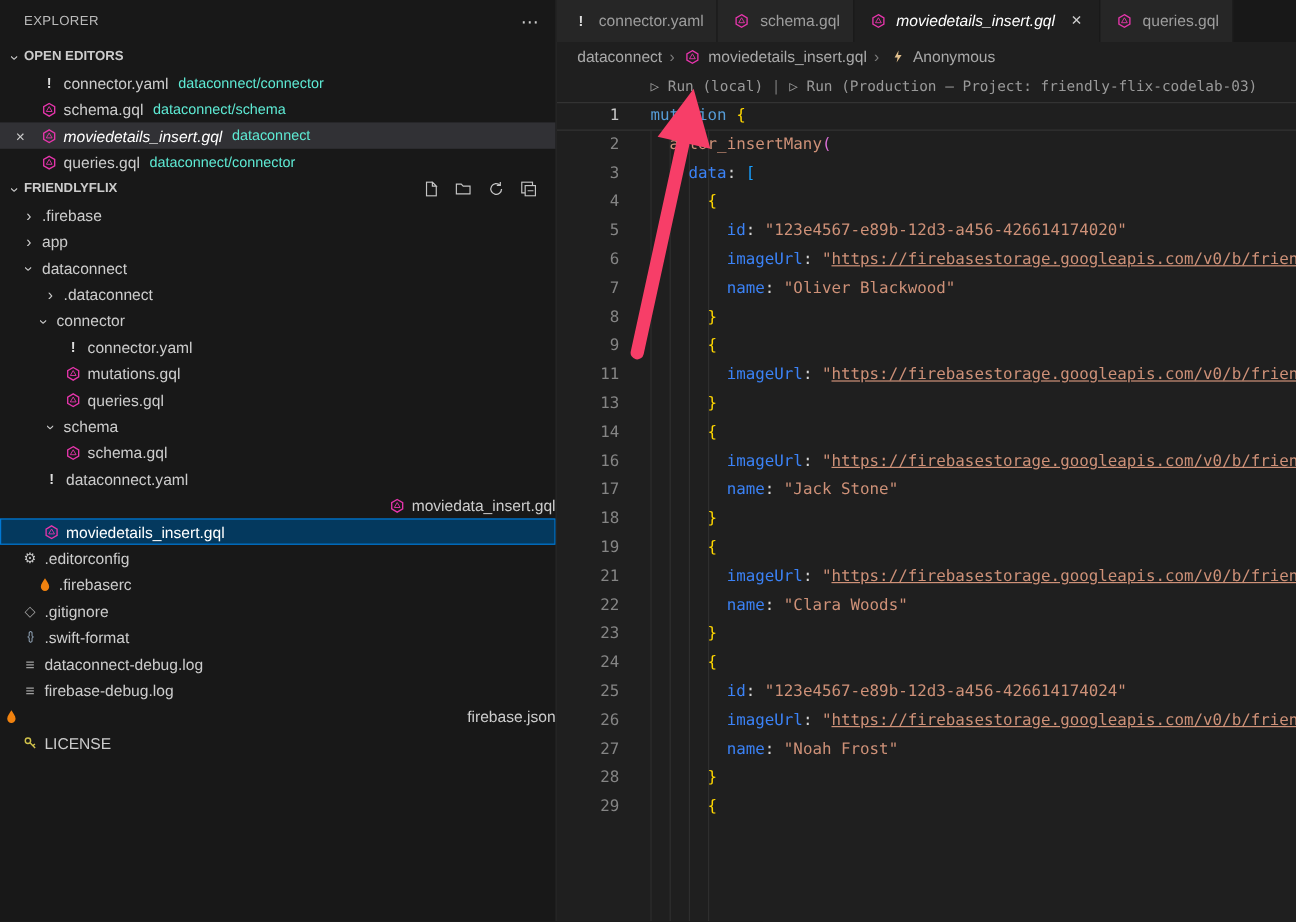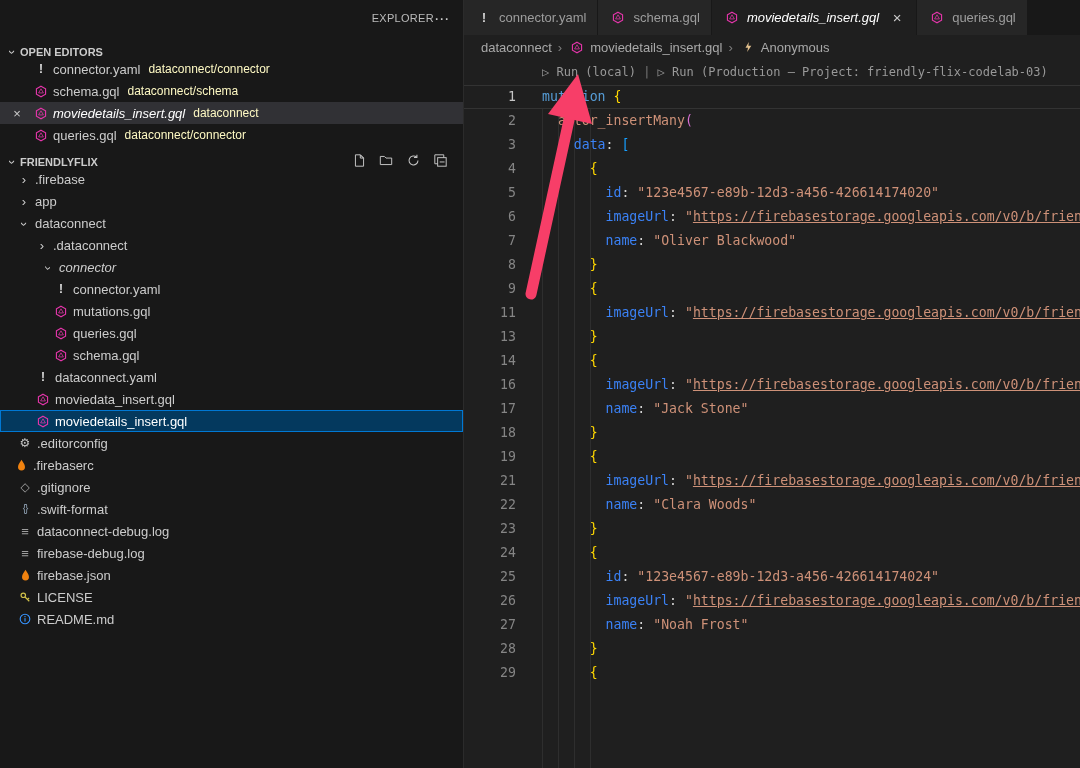--- a/index.html
+++ b/index.html
@@ -3,34 +3,34 @@
 <meta charset="utf-8">
 <style>
   *{margin:0;padding:0;box-sizing:border-box}
   html,body{width:1080px;height:768px;overflow:hidden;background:#1f1f1f;
     font-family:"Liberation Sans","DejaVu Sans",sans-serif;color:#cccccc}
   .app{position:relative;display:flex;width:1080px;height:768px}
 
   
   .sidebar{width:464px;flex:0 0 464px;background:#181818;border-right:1px solid #2b2b2b;
     display:flex;flex-direction:column;font-size:13px;overflow:hidden}
-  .sb-head{height:36px;flex:0 0 36px;display:flex;align-items:center;justify-content:flex-end;
+  .sb-head{height:36px;flex:0 0 36px;display:flex;align-items:center;justify-content:space-between;
     padding:0 14px 0 20px}
   .sb-title{font-size:11px;color:#bbbbbb;letter-spacing:.3px}
   .dots{color:#cccccc;font-size:15px;cursor:pointer;line-height:1}
-  .sec-head{height:22px;flex:0 0 22px;display:flex;align-items:flex-end;font-weight:700;
+  .sec-head{height:22px;flex:0 0 22px;display:flex;align-items:center;font-weight:700;
     font-size:11px;color:#cccccc;padding-left:4px;cursor:pointer}
   .chev{display:inline-block;width:16px;flex:0 0 16px;text-align:center;color:#cccccc;
     font-weight:400;font-size:13px;line-height:1;transform-origin:50% 55%}
   .chev.exp{transform:rotate(90deg)}
   .tree-actions{margin-left:auto;display:flex;align-items:center;gap:9px;padding-right:14px}
   .tree-actions .ic{cursor:pointer}
   .row{height:22px;display:flex;align-items:center;white-space:nowrap;cursor:pointer;width:100%}
   .row .nm{margin-left:3px;color:#cccccc}
-  .row .pth{margin-left:8px;color:#fef9c3;font-size:12px}
+  .row .pth{margin-left:8px;color:#5eead4;font-size:12px}
   .oe{padding-left:8px}
   .oe-close{width:18px;flex:0 0 18px;text-align:center;color:#cccccc;font-size:13px;margin-right:6px}
   .oe-active{background:#313135}
   .oe-active .nm{color:#ffffff}
   .tree.sel{background:#04395e;outline:1px solid #0078d4;outline-offset:-1px}
   .tree.sel .nm{color:#ffffff}
   .it{font-style:italic}
   .ic{display:inline-flex;align-items:center;justify-content:center;width:18px;height:16px;
     flex:0 0 18px;font-size:12px;line-height:1}
   .ic-warning{color:#dddddd;font-weight:700;font-size:12px}
@@ -168,21 +168,21 @@
           <span class="nm">app</span>
         </div>
         <div class="row tree" style="padding-left: 16px;">
           <span class="chev exp">›</span>
           <span class="nm">dataconnect</span>
         </div>
         <div class="row tree" style="padding-left: 34px;">
           <span class="chev">›</span>
           <span class="nm">.dataconnect</span>
         </div>
-        <div class="row tree" style="padding-left: 40px; font-style: italic;">
+        <div class="row tree" style="padding-left: 28px;">
           <span class="chev exp">›</span>
           <span class="nm">connector</span>
         </div>
         <div class="row tree" style="padding-left: 52px;">
           <span class="ic ic-warning">!</span>
           <span class="nm">connector.yaml</span>
         </div>
         <div class="row tree" style="padding-left: 52px;">
           <span class="ic ic-graphql">
             <svg width="12" height="13" viewBox="0 0 16 16">
@@ -194,34 +194,38 @@
         </div>
         <div class="row tree" style="padding-left: 52px;">
           <span class="ic ic-graphql">
             <svg width="12" height="13" viewBox="0 0 16 16">
               <polygon points="8,1 14.1,4.5 14.1,11.5 8,15 1.9,11.5 1.9,4.5" fill="none" stroke="#e535ab" stroke-width="1.5"></polygon>
               <polygon points="8,4.4 11.2,9.9 4.8,9.9" fill="none" stroke="#e535ab" stroke-width="1"></polygon>
             </svg>
           </span>
           <span class="nm">queries.gql</span>
         </div>
+        <div class="row tree" style="padding-left: 34px;">
+          <span class="chev exp">›</span>
+          <span class="nm">schema</span>
+        </div>
         <div class="row tree" style="padding-left: 52px;">
           <span class="ic ic-graphql">
             <svg width="12" height="13" viewBox="0 0 16 16">
               <polygon points="8,1 14.1,4.5 14.1,11.5 8,15 1.9,11.5 1.9,4.5" fill="none" stroke="#e535ab" stroke-width="1.5"></polygon>
               <polygon points="8,4.4 11.2,9.9 4.8,9.9" fill="none" stroke="#e535ab" stroke-width="1"></polygon>
             </svg>
           </span>
           <span class="nm">schema.gql</span>
         </div>
         <div class="row tree" style="padding-left: 34px;">
           <span class="ic ic-warning">!</span>
           <span class="nm">dataconnect.yaml</span>
         </div>
-        <div class="row tree" style="padding-left: 34px;">
+        <div class="row tree" style="padding-left: 16px; justify-content: flex-end;">
           <span class="ic ic-graphql">
             <svg width="12" height="13" viewBox="0 0 16 16">
               <polygon points="8,1 14.1,4.5 14.1,11.5 8,15 1.9,11.5 1.9,4.5" fill="none" stroke="#e535ab" stroke-width="1.5"></polygon>
               <polygon points="8,4.4 11.2,9.9 4.8,9.9" fill="none" stroke="#e535ab" stroke-width="1"></polygon>
             </svg>
           </span>
           <span class="nm">moviedata_insert.gql</span>
         </div>
         <div class="row tree sel" style="padding-left: 34px;">
           <span class="ic ic-graphql">
@@ -229,21 +233,21 @@
               <polygon points="8,1 14.1,4.5 14.1,11.5 8,15 1.9,11.5 1.9,4.5" fill="none" stroke="#e535ab" stroke-width="1.5"></polygon>
               <polygon points="8,4.4 11.2,9.9 4.8,9.9" fill="none" stroke="#e535ab" stroke-width="1"></polygon>
             </svg>
           </span>
           <span class="nm">moviedetails_insert.gql</span>
         </div>
         <div class="row tree" style="padding-left: 16px;">
           <span class="ic ic-gear">⚙</span>
           <span class="nm">.editorconfig</span>
         </div>
-        <div class="row tree" style="padding-left: 12px;">
+        <div class="row tree" style="padding-left: 28px;">
           <span class="ic ic-flame">
             <svg width="11" height="13" viewBox="0 0 12 14">
               <path d="M6 0.8 C4.6 3.4 2.2 5.8 2.2 8.6 a3.8 3.8 0 0 0 7.6 0 C9.8 5.8 7.4 3.4 6 0.8 Z" fill="#f0820f"></path>
             </svg>
           </span>
           <span class="nm">.firebaserc</span>
         </div>
         <div class="row tree" style="padding-left: 16px;">
           <span class="ic ic-diamond">◇</span>
           <span class="nm">.gitignore</span>
@@ -253,46 +257,36 @@
           <span class="nm">.swift-format</span>
         </div>
         <div class="row tree" style="padding-left: 16px;">
           <span class="ic ic-log">≡</span>
           <span class="nm">dataconnect-debug.log</span>
         </div>
         <div class="row tree" style="padding-left: 16px;">
           <span class="ic ic-log">≡</span>
           <span class="nm">firebase-debug.log</span>
         </div>
-        <div class="row tree" style="padding-left: 16px;">
+        <div class="row tree" style=" justify-content: space-between;">
           <span class="ic ic-flame">
             <svg width="11" height="13" viewBox="0 0 12 14">
               <path d="M6 0.8 C4.6 3.4 2.2 5.8 2.2 8.6 a3.8 3.8 0 0 0 7.6 0 C9.8 5.8 7.4 3.4 6 0.8 Z" fill="#f0820f"></path>
             </svg>
           </span>
           <span class="nm">firebase.json</span>
         </div>
         <div class="row tree" style="padding-left: 16px;">
           <span class="ic ic-key">
             <svg width="12" height="12" viewBox="0 0 14 14">
               <circle cx="5" cy="5" r="2.6" fill="none" stroke="#cfc04a" stroke-width="1.4"></circle>
               <path d="M7 7 L12 12 M9.8 9.8 L11.8 8.2" fill="none" stroke="#cfc04a" stroke-width="1.4"></path>
             </svg>
           </span>
           <span class="nm">LICENSE</span>
-        </div>
-        <div class="row tree" style="padding-left: 16px;">
-          <span class="ic ic-info">
-            <svg width="12" height="12" viewBox="0 0 14 14">
-              <circle cx="7" cy="7" r="5.6" fill="none" stroke="#3794ff" stroke-width="1.3"></circle>
-              <rect x="6.35" y="6" width="1.3" height="4" fill="#3794ff"></rect>
-              <rect x="6.35" y="3.5" width="1.3" height="1.4" fill="#3794ff"></rect>
-            </svg>
-          </span>
-          <span class="nm">README.md</span>
         </div>
       </div>
   </aside>
 
   <main class="editor-area">
     <div class="tabs" id="tab-bar">
         <div class="tab">
           <span class="ic ic-warning">!</span>
           <span class="tab-label">connector.yaml</span>
         </div>

